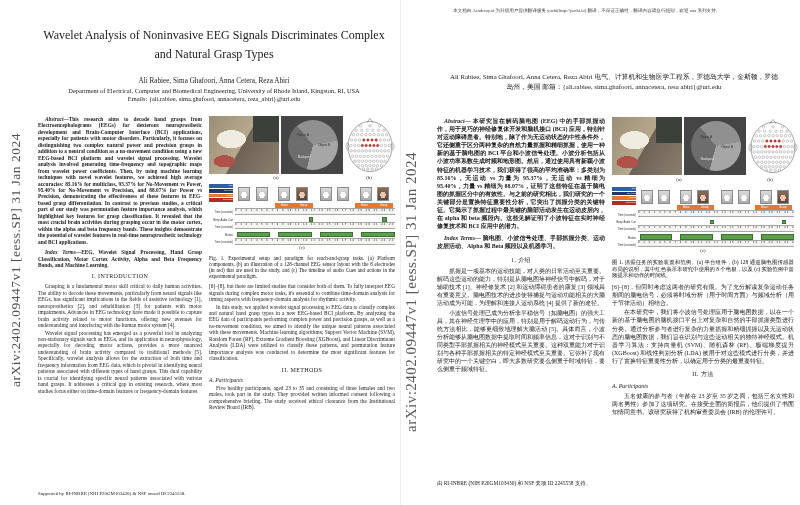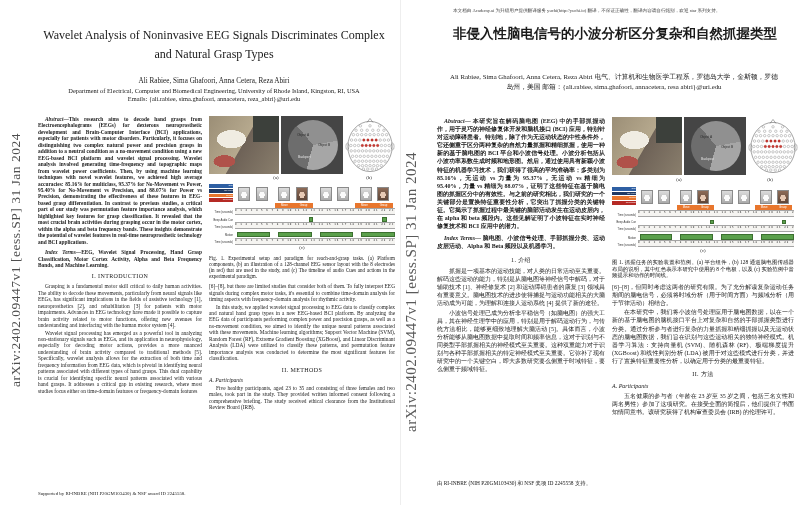--- a/index.html
+++ b/index.html
@@ -299,21 +299,20 @@
     <div class="subh">A. Participants</div>
     <div class="para">Five healthy participants, aged 23 to 35 and consisting of three females and two males, took part in the study. They provided written informed consent following a comprehensive briefing. The study received ethical clearance from the Institutional Review Board (IRB).</div>
   </div>
 
   <div class="footnote">Supported by RI-INBRE (NIH P20GM103430) &amp; NSF award ID 2245558.</div>
 </div>
 
 <div class="page" id="page-right">
   <div class="stamp">arXiv:2402.09447v1  [eess.SP]  31 Jan 2024</div>
   <div class="watermark">本文档由 Academy.ai 为升级用户提供翻译服务 yuchi(http://yuchi.io) 翻译，不保证正确性，翻译内容请自行甄别，欢迎 star 系列支持。</div>
-  <div class="title">非侵入性脑电信号的小波分析区分复杂和自然抓握类型</div>
   <div class="authors">Ali Rabiee, Sima Ghafoori, Anna Cetera, Reza Abiri 电气、计算机和生物医学工程系，罗德岛大学，金斯顿，罗德岛州，美国 邮箱：{ali.rabiee, sima.ghafoori, annacetera, resa abiri}@uri.edu</div>
 
   <div class="col col1">
     <div class="abstract-p"><span class="lead">Abstract— </span><span>本研究旨在解码脑电图 (EEG) 中的手部抓握动作，用于灵巧的神经修复体开发和脑机接口 (BCI) 应用，特别针对运动障碍患者。特别地，除了作为无运动状态的中性条件外，它还侧重于区分两种复杂的自然力量抓握和精细抓握，使用一种新的基于脑电图的 BCI 平台和小波信号处理。小波分析包括从小波功率系数生成时频和地形图。然后，通过使用具有新颖小波特征的机器学习技术，我们获得了很高的平均准确率：多类别为 85.16%，无运动 vs 力量为 95.37%，无运动 vs 精细为 95.40%，力量 vs 精细为 88.07%，证明了这些特征在基于脑电图的抓握区分中的有效性。与之前的研究相比，我们研究的一个关键部分是置换特征重要性分析，它突出了抓握分类的关键特征。它揭示了抓握过程中最关键的脑部活动发生在运动皮层内，在 alpha 和 beta 频段内。这些见解证明了小波特征在实时神经修复技术和 BCI 应用中的潜力。</span></div>
     <div class="index-p"><span class="lead">Index Terms— </span><span>脑电图、小波信号处理、手部抓握分类、运动皮层活动、Alpha 和 Beta 频段以及机器学习。</span></div>
     <div class="sech">1. 介绍</div>
     <div class="para">抓握是一项基本的运动技能，对人类的日常活动至关重要。解码这些运动的能力，特别是从脑电图等神经信号中解码，对于辅助技术 [1]、神经修复术 [2] 和运动障碍患者的康复 [3] 领域具有重要意义。脑电图技术的进步使得捕捉与运动功能相关的大脑活动成为可能，为理解和连接人运动系统 [4] 提供了新的途径。</div>
     <div class="para">小波信号处理已成为分析非平稳信号（如脑电图）的强大工具，其在神经生理学中的应用，特别是用于解码运动行为，与传统方法相比，能够更细致地理解大脑活动 [5]。具体而言，小波分析能够从脑电图数据中提取时间和频率信息，这对于识别与不同类型手部抓握相关的神经模式至关重要。这种双重能力对于识别与各种手部抓握相关的特定神经模式至关重要。它弥补了现有研究中的一个关键空白，即大多数研究要么侧重于时域特征，要么侧重于频域特征。</div>
   </div>
 

